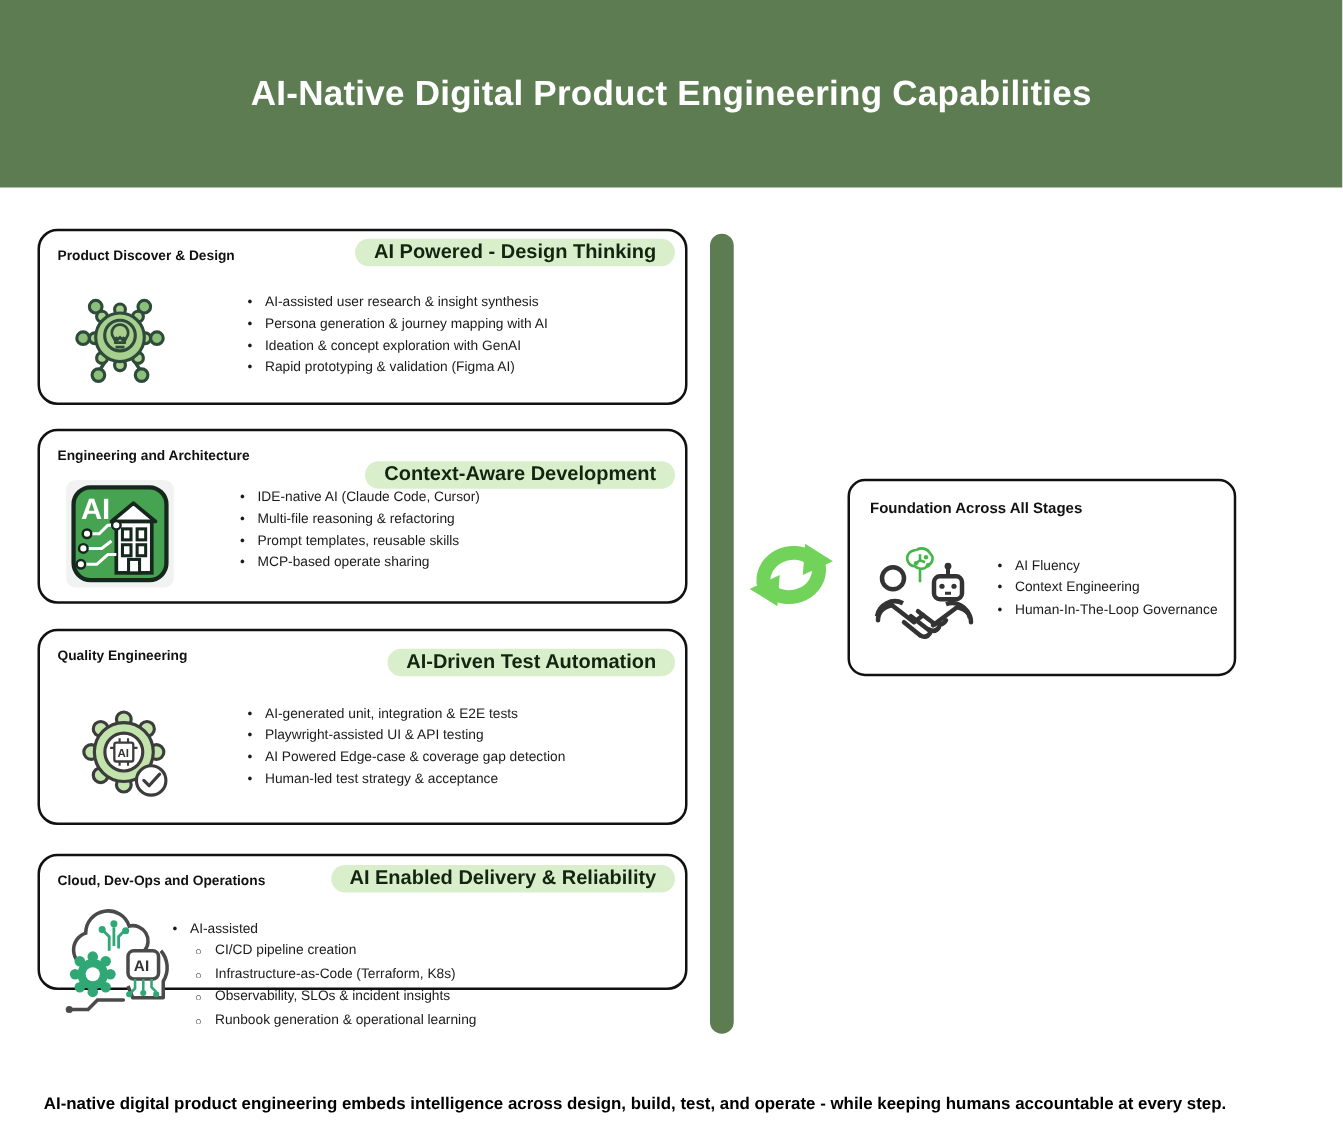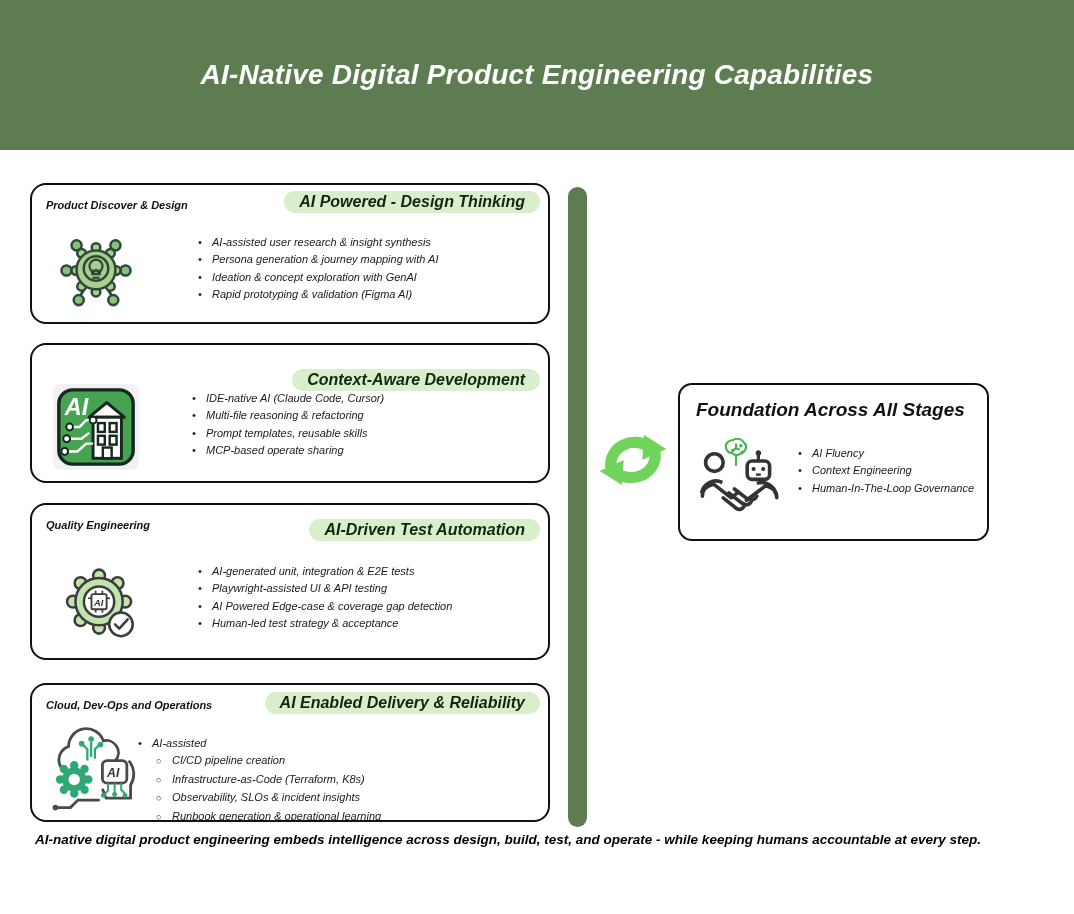--- a/index.html
+++ b/index.html
@@ -1,18 +1,18 @@
 <!DOCTYPE html>
 <html><head>
 <meta charset="utf-8">
 <style>
   * { margin:0; padding:0; box-sizing:border-box; }
   html,body { width:1074px; height:914px; background:#ffffff;
     font-family:"Liberation Sans", sans-serif; color:#111; overflow:hidden; }
-  .stage { position:relative; width:1074px; height:914px;font-style:italic; }
+  .stage { position:relative; width:1074px; height:914px; }
 
   
   .banner { position:absolute; left:0; top:0; width:1074px; height:150px;
     background:#5e7c52; display:flex; align-items:center; justify-content:center; }
   .banner h1 { color:#ffffff; font-size:28px; font-weight:700; letter-spacing:.2px; }
 
   
   .card { position:absolute; left:30px; width:520px; background:#fff;
     border:2px solid #111; border-radius:16px; }
   .card-title { position:absolute; left:14px; top:14px; font-size:11px; font-weight:700; }
@@ -33,42 +33,42 @@
   #card2 { top:343px; height:140px; }
   #card2 .badge { top:24px; }
   #card2 ul { left:160px; top:45px; }
   #card2 .icon { position:absolute; left:20px; top:38px; }
 
   #card3 { top:503px; height:157px; }
   #card3 .badge { top:14px; }
   #card3 ul { left:166px; top:58px; }
   #card3 .icon { position:absolute; left:30px; top:56px; }
 
-  #card4 { top:683px; height:139px; }
+  #card4 { top:683px; height:109px; }
   #card4 .badge { top:7px;text-align:right; }
   #card4 .icon { position:absolute; left:14px; top:36px; }
   #card4 .blk { position:absolute; left:106px; top:50px; }
   #card4 .blk .sub { margin-left:18px; }
 
   
   .vbar { position:absolute; left:568px; top:187px; width:19px; height:640px;
     background:#5e7c52; border-radius:10px; }
 
   
   .sync { position:absolute; left:596px; top:423px; width:74px; height:74px; }
 
   
   .fcard { position:absolute; left:678px; top:383px; width:311px; height:158px;
     background:#fff; border:2px solid #111; border-radius:14px; }
-  .fcard .card-title { left:16px; top:14px; font-size:19px; }
+  .fcard .card-title { left:16px; top:14px; font-size:12px; }
   .fcard .icon { position:absolute; left:16px; top:46px; }
   .fcard ul { left:118px; top:60px; }
 
   
-  .footer { position:absolute; left:35px; top:832px; width:1010px;
+  .footer { position:absolute; left:35px; top:875px; width:1010px;
     font-size:13.5px; font-weight:700; color:#000; }
 
   svg text { font-family:"Liberation Sans", sans-serif; }
 </style>
 </head>
 <body>
 
 <div class="stage">
 
   <div class="banner">
@@ -129,20 +129,21 @@
           <span>Ideation &amp; concept exploration with GenAI</span>
         </li>
       <li class="bl">
           <span class="mk">•</span>
           <span>Rapid prototyping &amp; validation (Figma AI)</span>
         </li>
     </ul>
   </div>
 
   <div class="card" id="card2">
+    <div class="card-title">Engineering and Architecture</div>
     <div class="badge">Context-Aware Development</div>
     <span class="icon">
       <svg width="88" height="88" viewBox="0 0 90 90">
         <rect x="1" y="1" width="88" height="88" rx="8" fill="#f2f2f2"></rect>
         <rect x="7" y="7" width="76" height="76" rx="14" fill="#45a351" stroke="#16281e" stroke-width="3.5"></rect>
         <text x="13" y="33" font-size="24" font-weight="bold" fill="#ffffff">AI</text>
         <polygon points="38,35 56,20 74,35" fill="#ffffff" stroke="#16281e" stroke-width="3" stroke-linejoin="round"></polygon>
         <rect x="42" y="35" width="29" height="42" fill="#ffffff" stroke="#16281e" stroke-width="3"></rect>
         <g fill="#ffffff" stroke="#16281e" stroke-width="2.5">
           <rect x="47" y="41" width="7" height="9"></rect>

